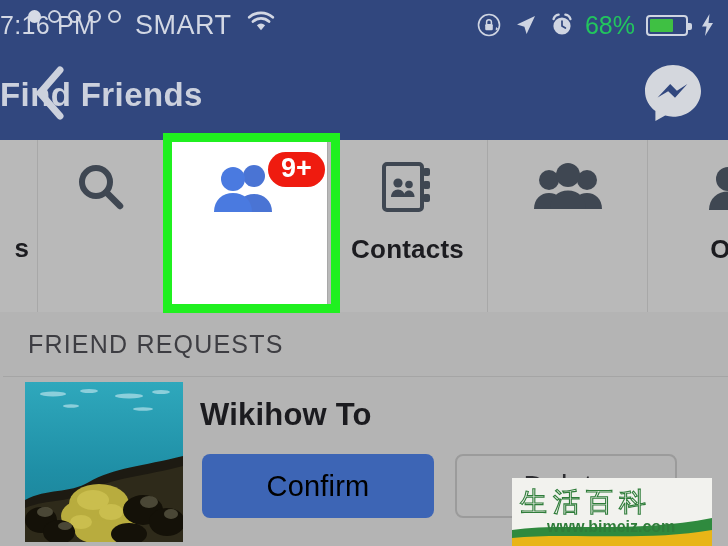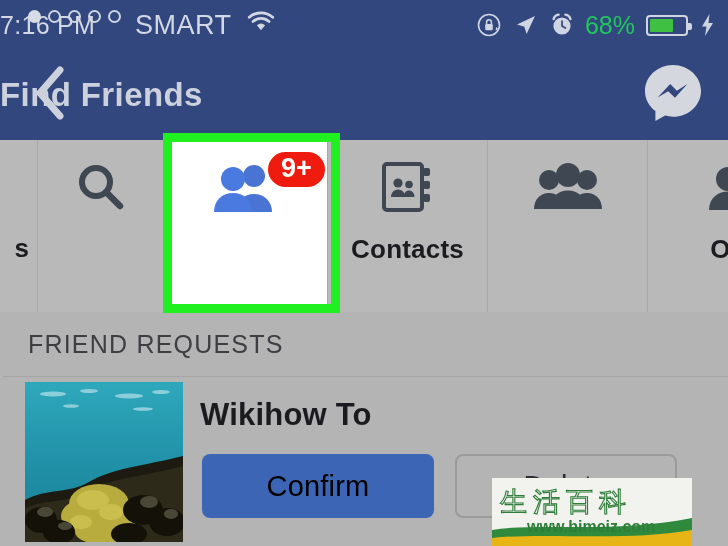--- a/index.html
+++ b/index.html
@@ -272,21 +272,21 @@
     color: #2d2d31;
     font-size: 29px;
     font-family: "Liberation Sans", sans-serif;
     letter-spacing: 0.2px;
   }
 
   
   .watermark {
     position: absolute;
     right: 0; bottom: 0;
-    width: 236px; height: 68px;
+    width: 216px; height: 68px;
     z-index: 30;
     overflow: hidden;
   }
 </style>
 </head>
 <body>
 
 <div id="screen">
 
   <div class="status-bar">

